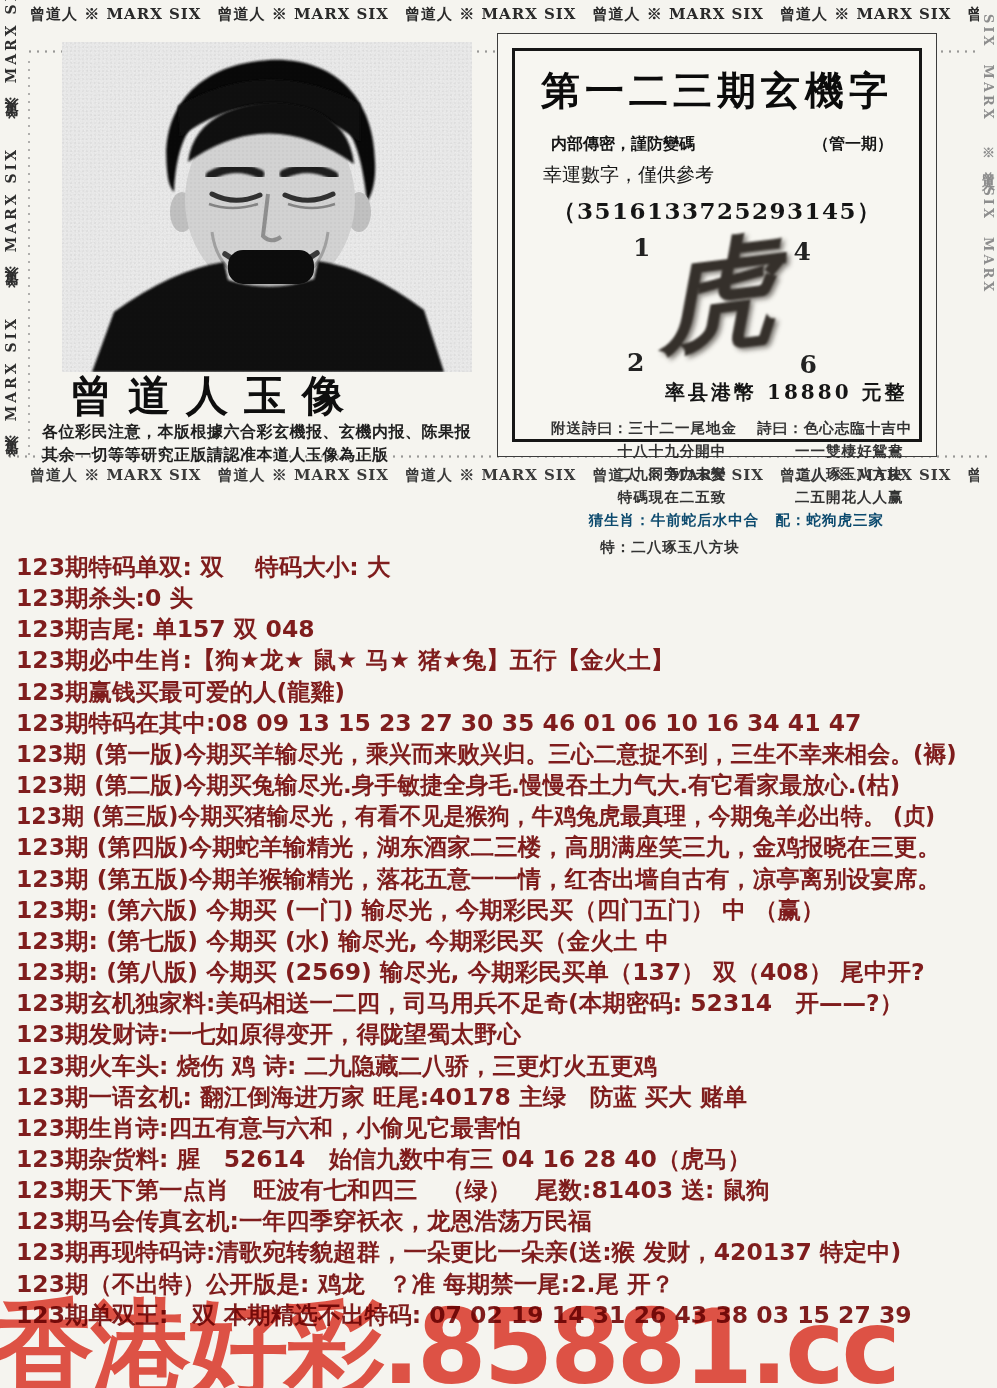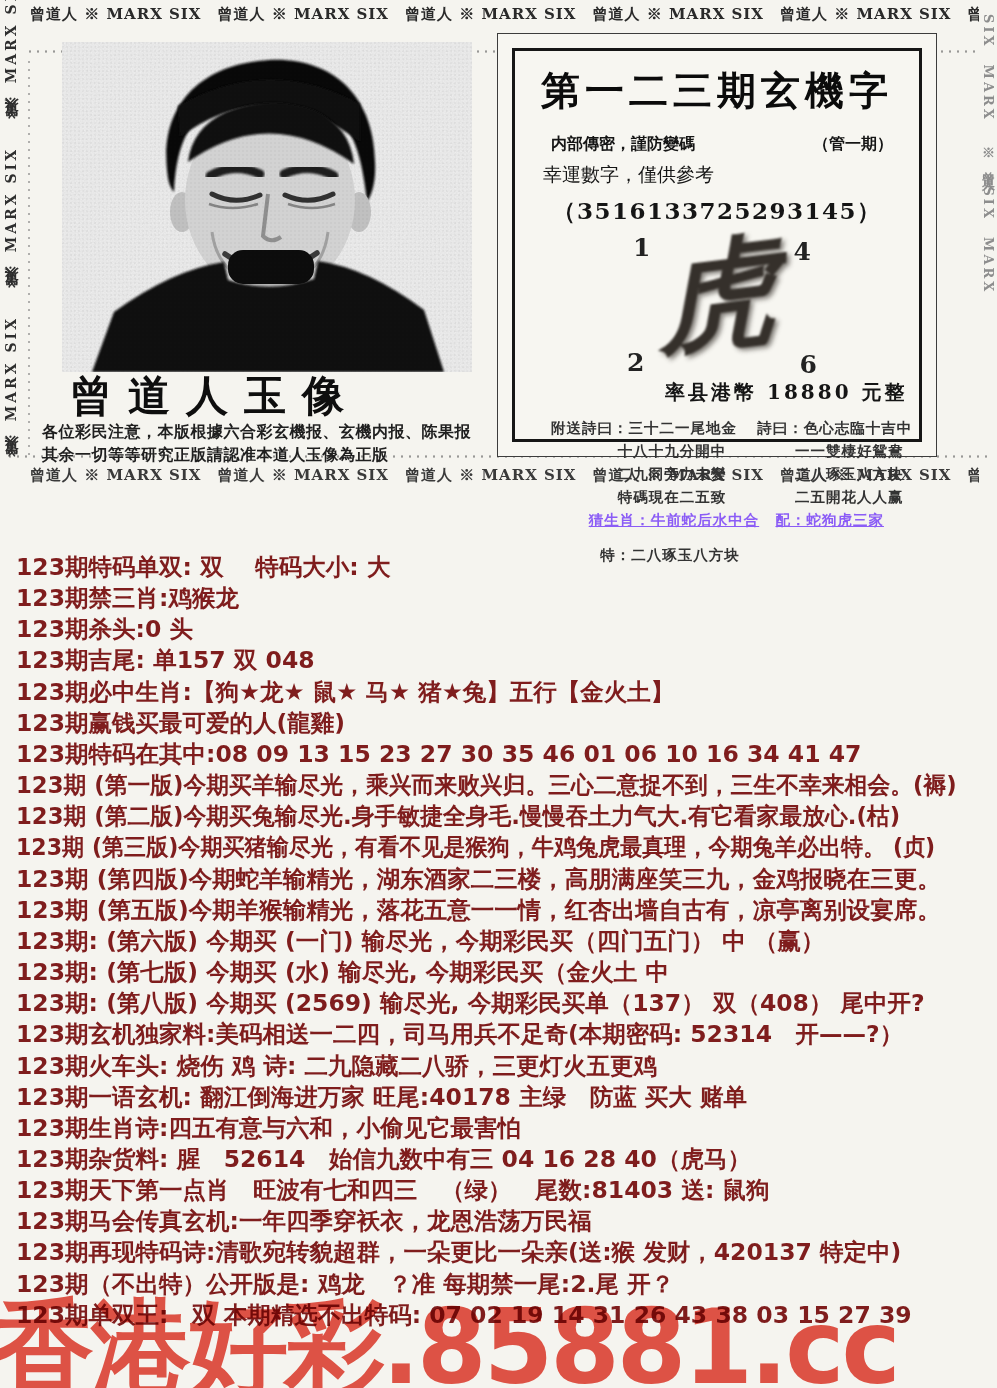--- a/index.html
+++ b/index.html
@@ -78,21 +78,21 @@
   .corner-num.br{right:102px;bottom:-2px;}
   .mb-price{margin:2px 30px 0 150px;font-size:20px;letter-spacing:3px;font-weight:600;filter:blur(.45px);white-space:nowrap;}
   .mb-poems{
     display:grid;grid-template-columns:57% 43%;margin:10px 6px 0 36px;
     font-size:14.5px;line-height:23px;color:#333;letter-spacing:1px;
     filter:blur(.55px);font-weight:600;
   }
   .poem-line{white-space:nowrap;}
   .ind1{padding-left:4.6em;}
   .ind2{padding-left:2.6em;}
-  .mb-last{margin:0 6px 12px 36px;font-size:14.5px;line-height:23px;color:#8b5cf6;letter-spacing:1px;filter:blur(.55px);font-weight:600;display:grid;grid-template-columns:62% 38%;text-decoration:underline;}
+  .mb-last{margin:0 6px 4px 36px;font-size:14.5px;line-height:23px;color:#0c4a6e;letter-spacing:1px;filter:blur(.55px);font-weight:600;display:grid;grid-template-columns:62% 38%;}
   .mb-special{margin:0 6px 0 36px;padding-left:3.4em;font-size:14.5px;line-height:23px;color:#333;letter-spacing:1px;filter:blur(.55px);font-weight:600;}
   
   .main{
     position:absolute;left:16px;top:552px;width:968px;
     font-size:23.5px;font-weight:700;line-height:31.15px;
     color:#7f1d1d;white-space:nowrap;
   }
   .line{transform:scaleX(var(--sx,1));transform-origin:0 50%;}
   
   .watermark{
@@ -203,35 +203,35 @@
     <div class="mb-last">
       <div class="poem-line ind2">猜生肖：牛前蛇后水中合</div>
       <div class="poem-line">配：蛇狗虎三家</div>
     </div>
     <div class="mb-special">特：二八琢玉八方块</div>
   </div>
 </div>
 
 <div class="main">
   <div class="line">123期特码单双: 双　 特码大小: 大</div>
-  <div class="line">123期禁三肖:鸡猴龙</div>
   <div class="line">123期杀头:0 头</div>
   <div class="line">123期吉尾: 单157 双 048</div>
   <div class="line">123期必中生肖:【狗★龙★ 鼠★ 马★ 猪★兔】五行【金火土】</div>
   <div class="line">123期赢钱买最可爱的人(龍雞)</div>
   <div class="line">123期特码在其中:08 09 13 15 23 27 30 35 46 01 06 10 16 34 41 47</div>
   <div class="line" style="--sx:.97">123期 (第一版)今期买羊输尽光，乘兴而来败兴归。三心二意捉不到，三生不幸来相会。(褥)</div>
   <div class="line" style="--sx:.97">123期 (第二版)今期买兔输尽光.身手敏捷全身毛.慢慢吞土力气大.有它看家最放心.(枯)</div>
   <div class="line" style="--sx:.94">123期 (第三版)今期买猪输尽光，有看不见是猴狗，牛鸡兔虎最真理，今期兔羊必出特。 (贞)</div>
   <div class="line">123期 (第四版)今期蛇羊输精光，湖东酒家二三楼，高朋满座笑三九，金鸡报晓在三更。</div>
   <div class="line">123期 (第五版)今期羊猴输精光，落花五意一一情，红杏出墙自古有，凉亭离别设宴席。</div>
   <div class="line">123期: (第六版) 今期买 (一门) 输尽光，今期彩民买（四门五门） 中 （赢）</div>
   <div class="line">123期: (第七版) 今期买 (水) 输尽光, 今期彩民买（金火土 中</div>
   <div class="line">123期: (第八版) 今期买 (2569) 输尽光, 今期彩民买单（137） 双（408） 尾中开?</div>
   <div class="line">123期玄机独家料:美码相送一二四，司马用兵不足奇(本期密码: 52314　开——?）</div>
+  <div class="line">123期发财诗:一七如原得变开，得陇望蜀太野心</div>
   <div class="line">123期火车头: 烧伤 鸡 诗: 二九隐藏二八骄，三更灯火五更鸡</div>
   <div class="line">123期一语玄机: 翻江倒海进万家 旺尾:40178 主绿　防蓝 买大 赌单</div>
   <div class="line">123期生肖诗:四五有意与六和，小偷见它最害怕</div>
   <div class="line">123期杂货料: 腥　52614　始信九数中有三 04 16 28 40（虎马）</div>
   <div class="line">123期天下第一点肖　旺波有七和四三　（绿）　尾数:81403 送: 鼠狗</div>
   <div class="line">123期马会传真玄机:一年四季穿袄衣，龙恩浩荡万民福</div>
   <div class="line">123期再现特码诗:清歌宛转貌超群，一朵更比一朵亲(送:猴 发财，420137 特定中)</div>
   <div class="line">123期（不出特）公开版是: 鸡龙　？准 每期禁一尾:2.尾 开？</div>
   <div class="line">123期单双王:　双 本期精选不出特码: 07 02 19 14 31 26 43 38 03 15 27 39</div>
 </div>

